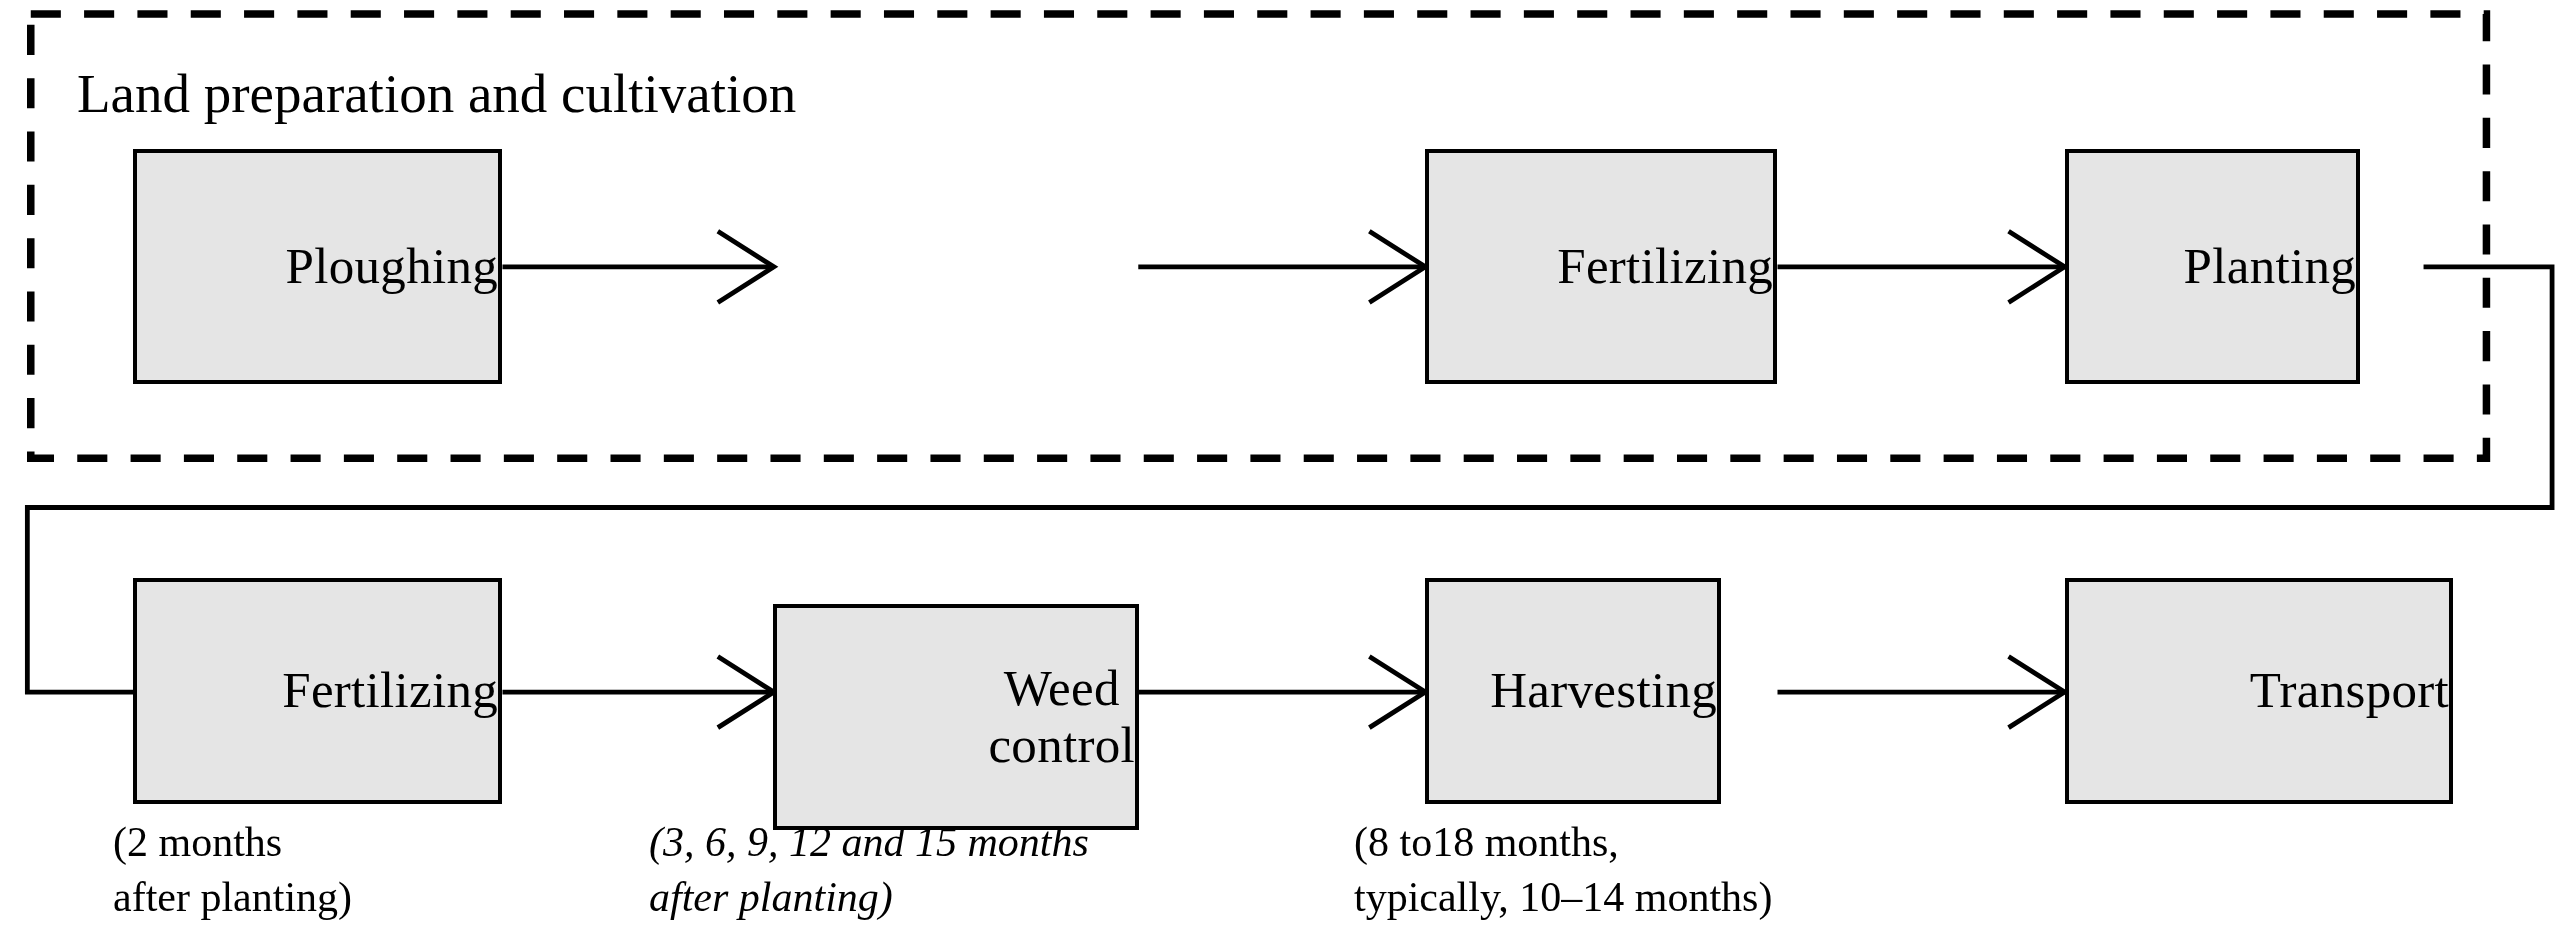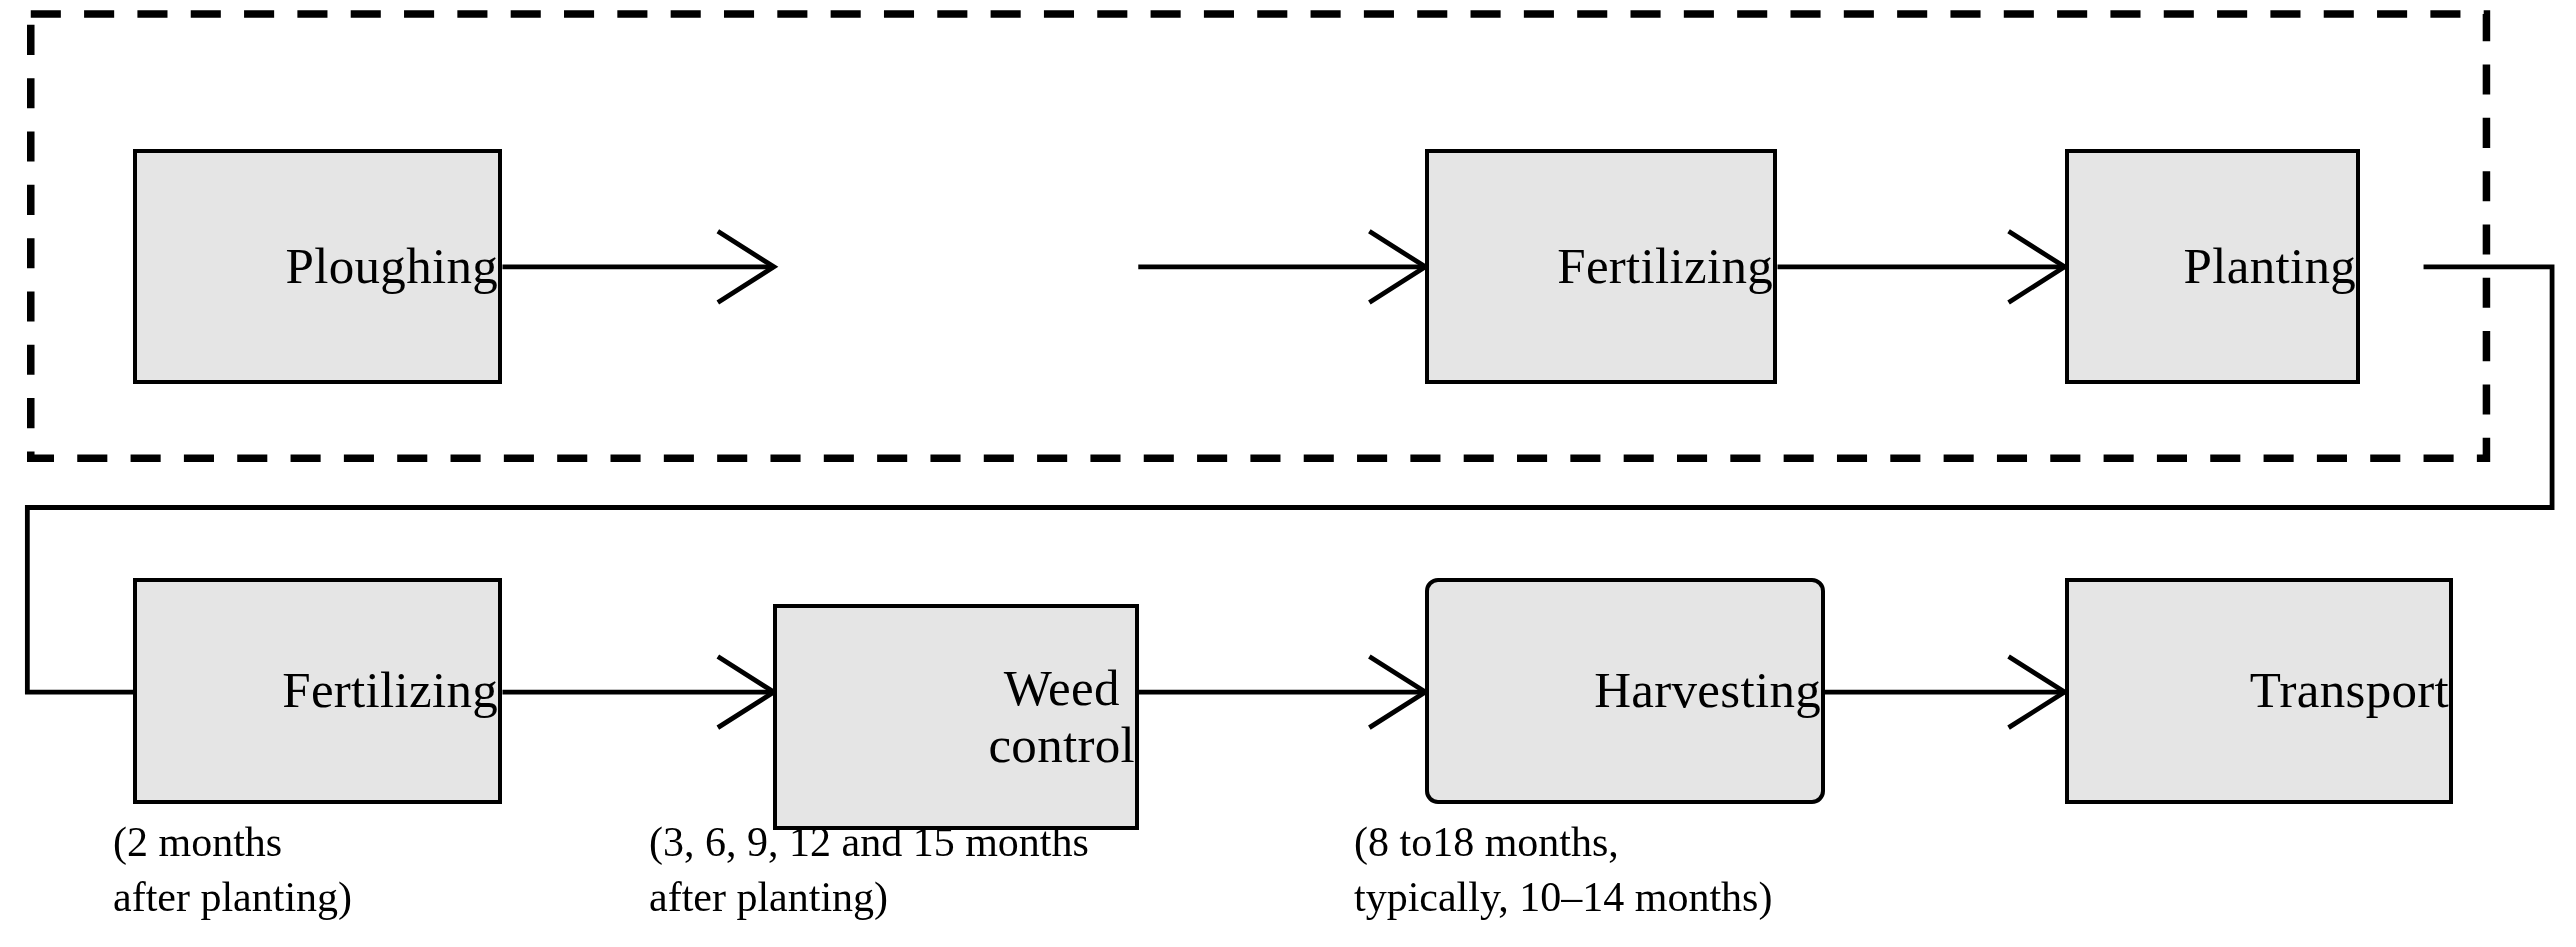--- a/index.html
+++ b/index.html
@@ -83,20 +83,21 @@
     <line x1="735" y1="1012" x2="1132" y2="1012" stroke="#000000" stroke-width="7"></line>
     <polyline points="1050,960 1132,1012 1050,1064" fill="none" stroke="#000000" stroke-width="7"></polyline>
 
     <line x1="1665" y1="1012" x2="2085" y2="1012" stroke="#000000" stroke-width="7"></line>
     <polyline points="2003,960 2085,1012 2003,1064" fill="none" stroke="#000000" stroke-width="7"></polyline>
 
     <line x1="2600" y1="1012" x2="3020" y2="1012" stroke="#000000" stroke-width="7"></line>
     <polyline points="2938,960 3020,1012 2938,1064" fill="none" stroke="#000000" stroke-width="7"></polyline>
   </svg>
 
+  <div class="group-title" style="left:77px; top:66px;">Land preparation and cultivation</div>
 
   <div class="node" style="left:133px; top:149px; width:369px; height:235px;">
     <span class="node-label">Ploughing</span>
   </div>
 
 
   <div class="node" style="left:1425px; top:149px; width:352px; height:235px;">
     <span class="node-label">Fertilizing</span>
   </div>
 
@@ -106,31 +107,31 @@
 
   <div class="node" style="left:133px; top:578px; width:369px; height:226px;">
     <span class="node-label">Fertilizing</span>
   </div>
 
   <div class="node" style="left:773px; top:604px; width:366px; height:226px;">
     <span class="node-label">Weed
 control</span>
   </div>
 
-  <div class="node" style="left:1425px; top:578px; width:400px; height:226px;border-radius:13px;">
+  <div class="node" style="left:1425px; top:578px; width:296px; height:226px;">
     <span class="node-label">Harvesting</span>
   </div>
 
   <div class="node" style="left:2065px; top:578px; width:388px; height:226px;">
     <span class="node-label">Transport</span>
   </div>
 
   <div class="caption" style="left:113px; top:815px; width:410px;">(2 months
 after planting)</div>
 
-  <div class="caption" style="left:649px; top:815px; width:615px;">(3, 6, 9, 12 and 15 months
+  <div class="caption" style="left:649px; top:815px; width:615px;font-style:italic;">(3, 6, 9, 12 and 15 months
 after planting)</div>
 
   <div class="caption" style="left:1354px; top:815px; width:567px;">(8 to18 months,
 typically,  10–14 months)</div>
 
 </div>
 
 
 </body></html>

